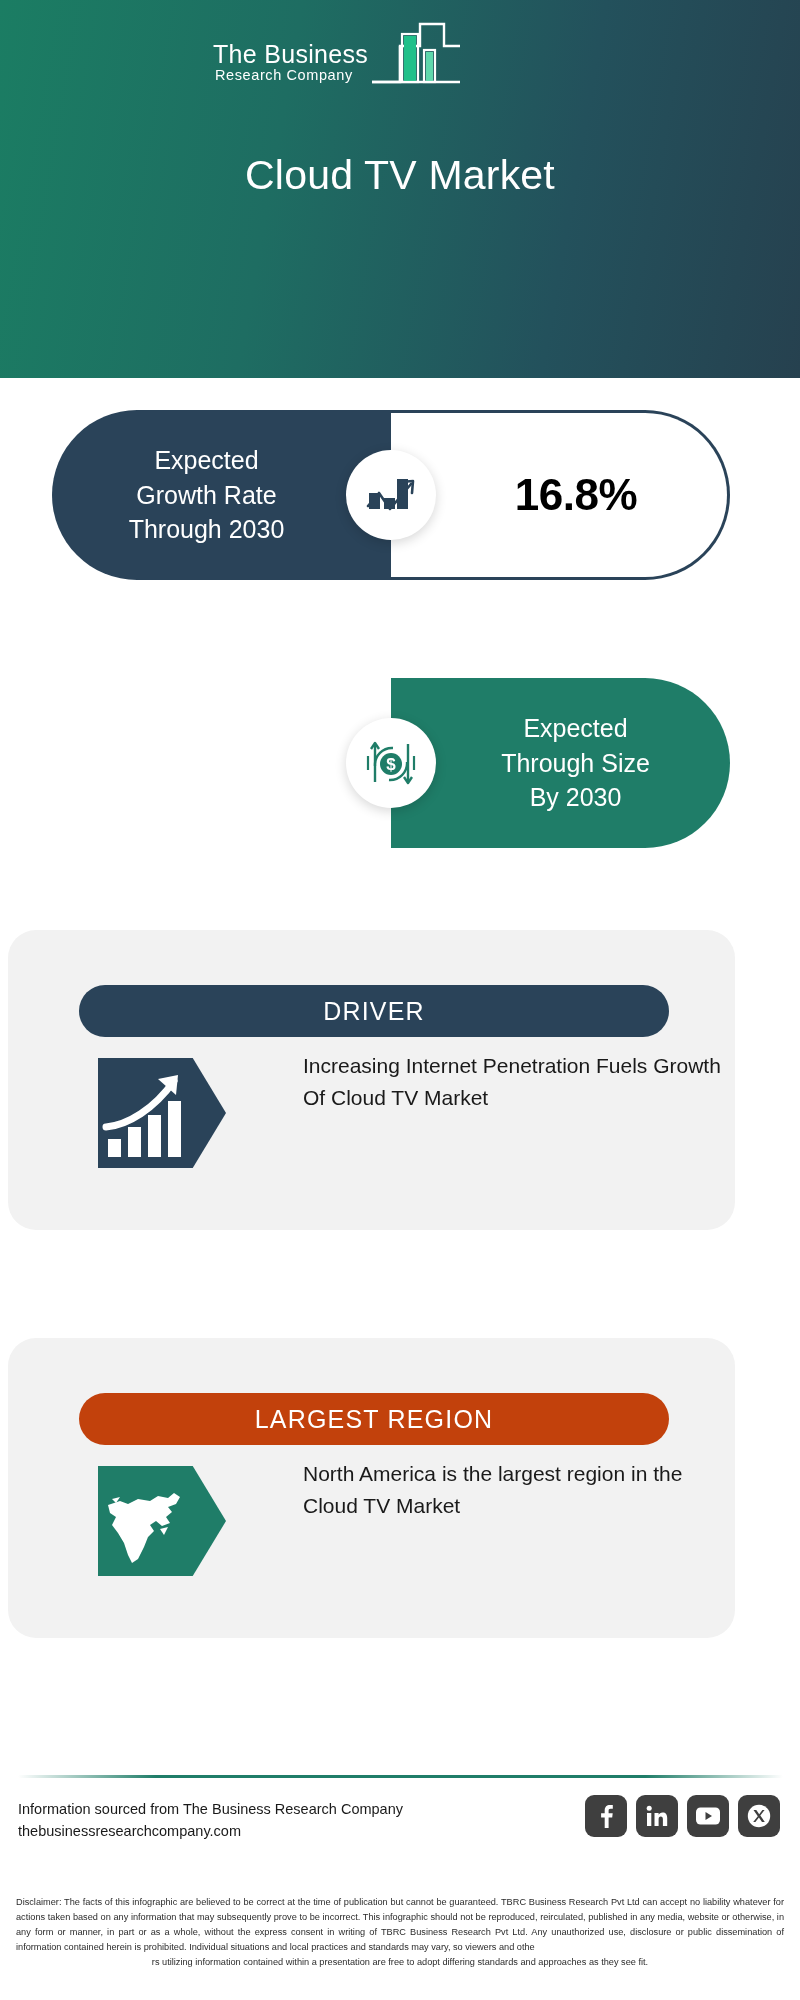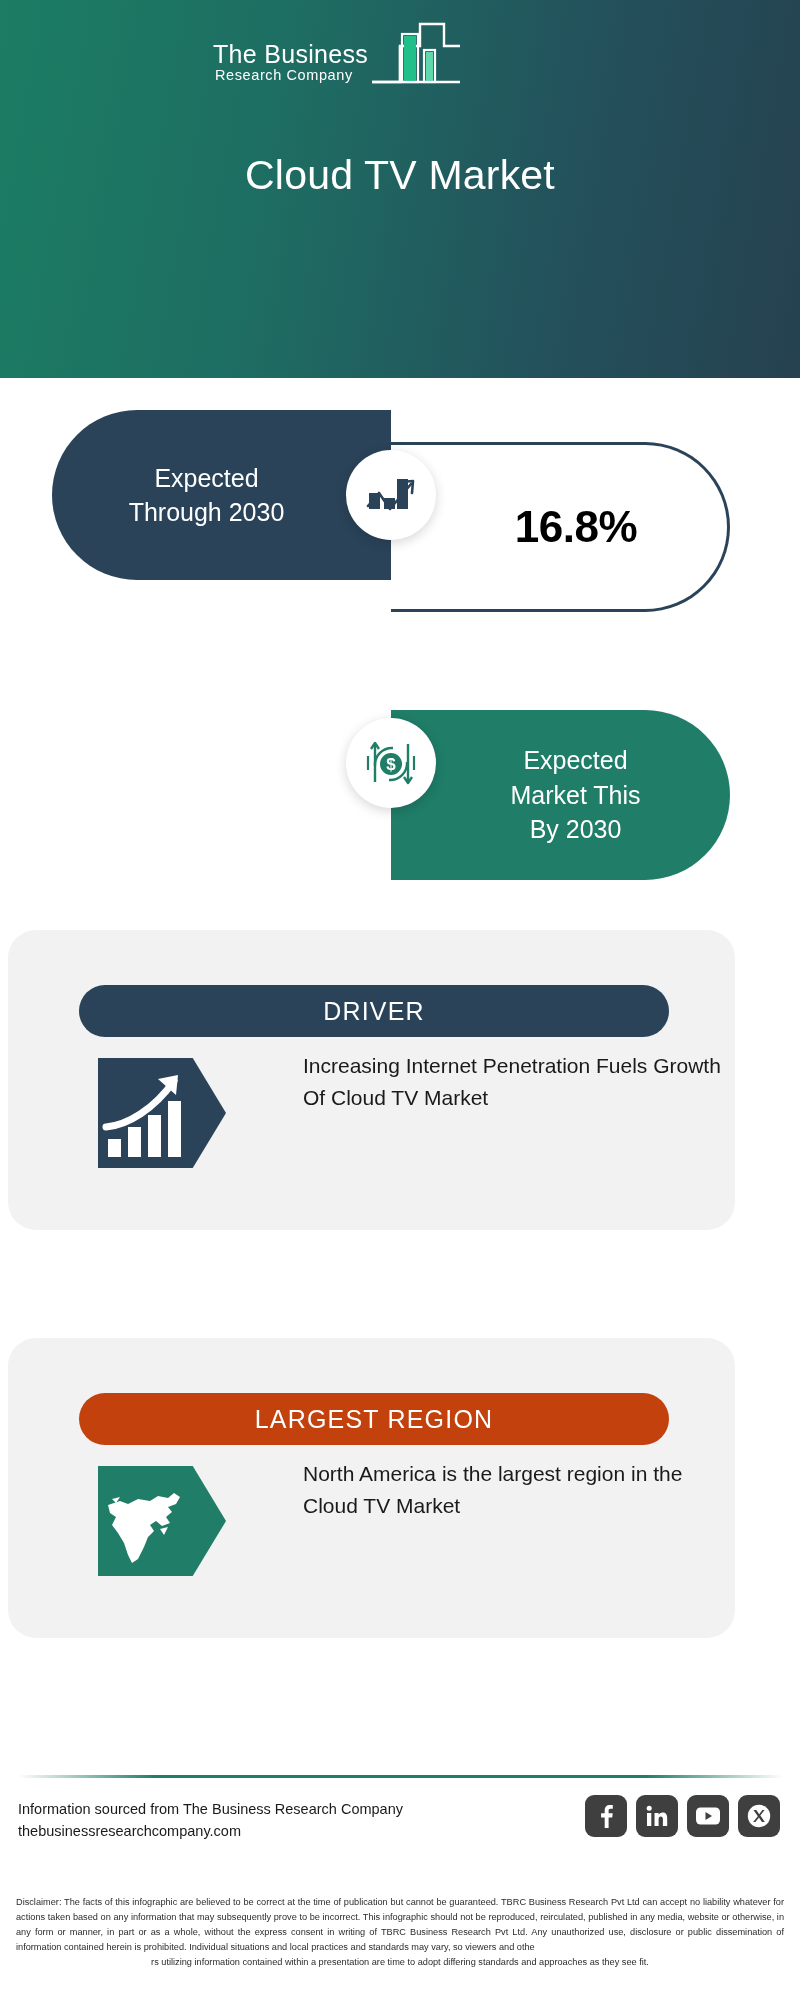--- a/index.html
+++ b/index.html
@@ -79,21 +79,21 @@
   .stat-half {
     position: absolute;
     top: 0;
     width: 339px;
     height: 170px;
     display: flex;
     align-items: center;
     justify-content: center;
   }
   .stat-half.left { left: 0; }
-  .stat-half.right { left: 339px; margin-top: 32px; }
+  .stat-half.right { left: 339px; }
 
   
   .fill-dark {
     background: #2a4359;
     border-radius: 86px 0 0 86px;
   }
   .fill-green {
     background: #1f7d68;
     border-radius: 0 86px 86px 0;
   }
@@ -262,20 +262,21 @@
       </svg>
     </div>
 
     <div class="hero-title">Cloud TV Market</div>
   </div>
 
   <div class="stat-row growth">
     <div class="stat-half left fill-dark">
       <div class="stat-label offset-left">
         <div>Expected</div>
+        <div>Growth Rate</div>
         <div>Through 2030</div>
       </div>
     </div>
     <div class="stat-half right outline-dark">
       <div class="stat-value offset-right">16.8%</div>
     </div>
     <div class="badge">
       <svg width="52" height="48" viewBox="0 0 52 48">
         <rect x="4" y="22" width="11" height="16" fill="#2a4359"></rect>
         <rect x="19" y="27" width="11" height="11" fill="#2a4359"></rect>
@@ -283,21 +284,21 @@
         <path d="M3 35 L14 22 L25 38 L46 13" fill="none" stroke="#2a4359" stroke-width="2.6" stroke-linejoin="round" stroke-linecap="round"></path>
         <path d="M36 11 L48 10 L47 22" fill="none" stroke="#2a4359" stroke-width="2.6" stroke-linejoin="round" stroke-linecap="round"></path>
       </svg>
     </div>
   </div>
 
   <div class="stat-row size">
     <div class="stat-half right fill-green">
       <div class="stat-label offset-right">
         <div>Expected</div>
-        <div>Market This</div>
+        <div>Through Size</div>
         <div>By 2030</div>
       </div>
     </div>
     <div class="badge">
       <svg width="56" height="54" viewBox="0 0 56 54">
         <circle cx="28" cy="28" r="11" fill="#1f7d68"></circle>
         <text x="28" y="34" font-size="17" font-family="Liberation Sans, sans-serif" fill="#ffffff" text-anchor="middle" font-weight="700">$</text>
         <path d="M12 30 A17 17 0 0 1 30 12" fill="none" stroke="#1f7d68" stroke-width="2.4"></path>
         <path d="M44 26 A17 17 0 0 1 26 44" fill="none" stroke="#1f7d68" stroke-width="2.4"></path>
         <path d="M12 46 L12 8" fill="none" stroke="#1f7d68" stroke-width="2.4"></path>
@@ -368,16 +369,16 @@
     <div class="sbtn">
       <svg width="24" height="24" viewBox="0 0 24 24">
           <circle cx="12" cy="12" r="11.2" fill="#ffffff"></circle>
           <path d="M6.5 6 H9.3 L12.2 10.2 L15.4 6 H17.6 L13.3 11.5 L17.8 18 H15 L11.9 13.5 L8.4 18 H6.2 L10.8 12.2 Z" fill="#3f3f3f"></path>
         </svg>
     </div>
   </div>
 
   <div class="disclaimer">
     <span>Disclaimer: The facts of this infographic are believed to be correct at the time of publication but cannot be guaranteed. TBRC Business Research Pvt Ltd can accept no liability whatever for actions taken based on any information that may subsequently prove to be incorrect. This infographic should not be reproduced, reirculated, published in any media, website or otherwise, in any form or manner, in part or as a whole, without the express consent in writing of TBRC Business Research Pvt Ltd. Any unauthorized use, disclosure or public dissemination of information contained herein is prohibited. Individual situations and local practices and standards may vary, so viewers and othe</span>
-    <span class="lastline">rs utilizing information contained within a presentation are time to adopt differing standards and approaches as they see fit.</span>
+    <span class="lastline">rs utilizing information contained within a presentation are free to adopt differing standards and approaches as they see fit.</span>
   </div>
 
 </div>
 
 </body></html>

